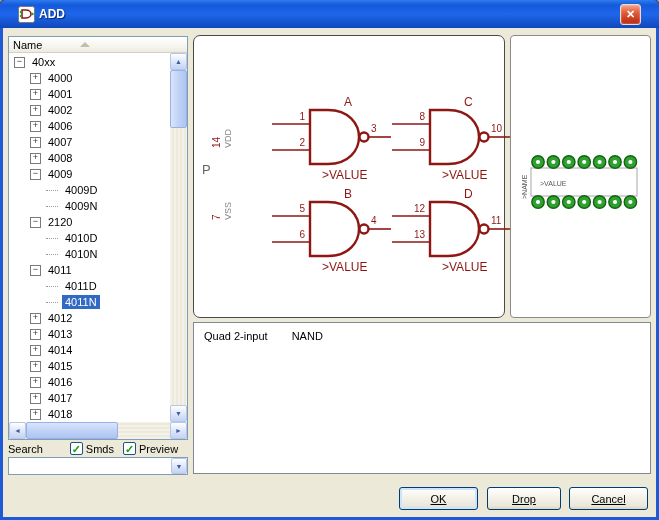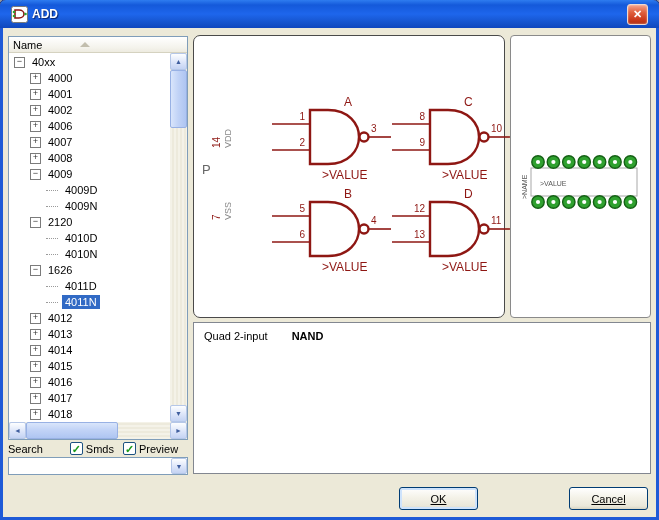--- a/index.html
+++ b/index.html
@@ -1,20 +1,20 @@
 <!DOCTYPE html>
 <html><head>
 <meta charset="utf-8">
 <style>
   * { margin:0; padding:0; box-sizing:border-box; }
   body { background:#9a9a9a; font-family:"Liberation Sans", sans-serif; font-size:11px; }
   .window{ position:relative; width:659px; height:520px; background:#1E5AD7; border-radius:6px 6px 0 0; outline:1px solid #0A2E8C; overflow:hidden; }
   .titlebar{ position:absolute; top:0; left:0; right:0; height:28px; border-radius:6px 6px 0 0;
     background:linear-gradient(180deg,#2E7CF0 0%,#1459DA 18%,#1E66EC 50%,#1553CC 82%,#0F47BE 100%);
-    display:flex; align-items:center; padding:0 11px; }
+    display:flex; align-items:center; padding:0 18px; }
   .app-icon{ width:17px; height:17px; margin-right:4px; }
   .title-text{ color:#fff; font-weight:bold; font-size:12px; text-shadow:1px 1px 1px #0A246A; flex:1; }
   .close-btn{ width:21px; height:21px; border-radius:3px; border:1px solid #EFD9CF;
     background:linear-gradient(180deg,#F3A38C 0%,#E0603E 38%,#CC3B1D 75%,#B02E12 100%);
     color:#fff; font-size:11px; font-weight:bold; display:flex; align-items:center; justify-content:center; cursor:default;
     box-shadow:inset 0 0 2px rgba(255,255,255,.6); }
   .content{ position:absolute; top:28px; left:3px; right:3px; bottom:3px; background:#ECE9D8; }
 
   
   .tree-panel{ position:absolute; left:5px; top:8px; width:180px; height:404px; background:#fff; border:1px solid #7F9DB9; }
@@ -73,21 +73,21 @@
   .pname{ fill:#888; font-size:9px; }
   .pad{ fill:#2FA12F; stroke:#156115; stroke-width:1.4; }
   .pad-hole{ fill:#fff; }
   .pkg-outline{ fill:none; stroke:#A8A8A8; stroke-width:1; }
   .pkg-name,.pkg-val{ fill:#555; font-size:7px; }
 
   
   .description-panel{ position:absolute; left:190px; top:294px; width:458px; height:152px; background:#fff;
     border:1px solid #828790; padding:7px 10px; }
   .desc-line{ font-size:11px; margin-bottom:12px; color:#000; }
-  .desc-line .b{ font-weight:bold;padding-left:21px; }
+  .desc-line .b{ font-weight:normal;padding-left:21px; }
 
   
   .btn{ position:absolute; top:459px; height:23px; border:1px solid #003C74; border-radius:3px;
     background:linear-gradient(180deg,#FFFFFF 0%,#F4F2E8 45%,#EAE8DA 85%,#D8D5C4 100%);
     font:11px "Liberation Sans",sans-serif; color:#000; display:flex; align-items:center; justify-content:center; cursor:default;text-decoration:underline; }
   .btn-ok{ left:396px; width:79px; box-shadow:inset 0 0 0 2px #CEE3FC; }
   .btn-drop{ left:484px; width:74px; }
   .btn-cancel{ left:566px; width:79px; }
 </style>
 </head>
@@ -175,21 +175,21 @@
             <span class="tree-label">4010D</span>
           </div>
           <div class="tree-row">
             <span class="indent" style="width: 34px;"></span>
             <span class="tree-dash"></span>
             <span class="tree-label">4010N</span>
           </div>
           <div class="tree-row">
             <span class="indent" style="width: 18px;"></span>
             <span class="expander">−</span>
-            <span class="tree-label">1626</span>
+            <span class="tree-label">4011</span>
           </div>
           <div class="tree-row">
             <span class="indent" style="width: 34px;"></span>
             <span class="tree-dash"></span>
             <span class="tree-label">4011D</span>
           </div>
           <div class="tree-row selected">
             <span class="indent" style="width: 34px;"></span>
             <span class="tree-dash"></span>
             <span class="tree-label">4011N</span>
@@ -356,16 +356,17 @@
           <text transform="translate(16,163) rotate(-90)" class="pkg-name">&gt;NAME</text>
           <text x="29" y="150" class="pkg-val">&gt;VALUE</text>
         </svg>
     </div>
 
     <div class="description-panel">
         <div class="desc-line"><span>Quad 2-input </span><span class="b">NAND</span></div>
       </div>
 
     <div class="btn btn-ok">OK</div>
+    <div class="btn btn-drop">Drop</div>
     <div class="btn btn-cancel">Cancel</div>
 
   </div>
 </div>
 
 </body></html>

